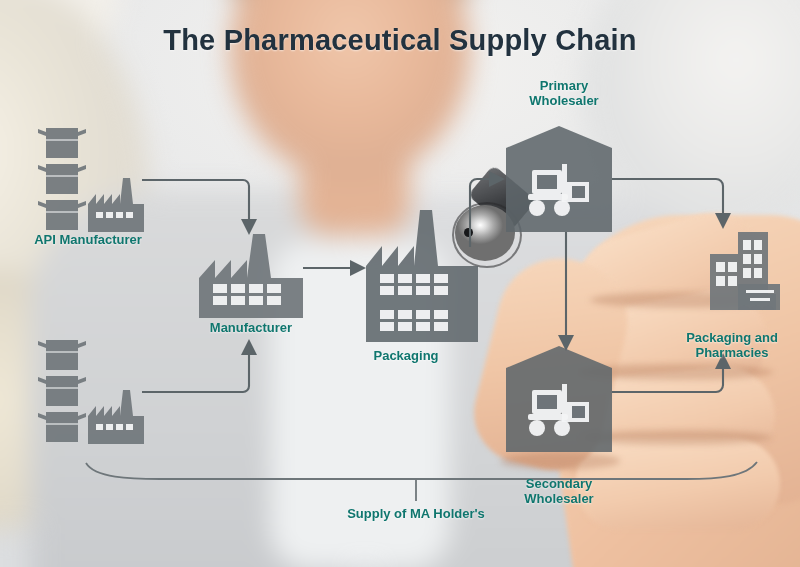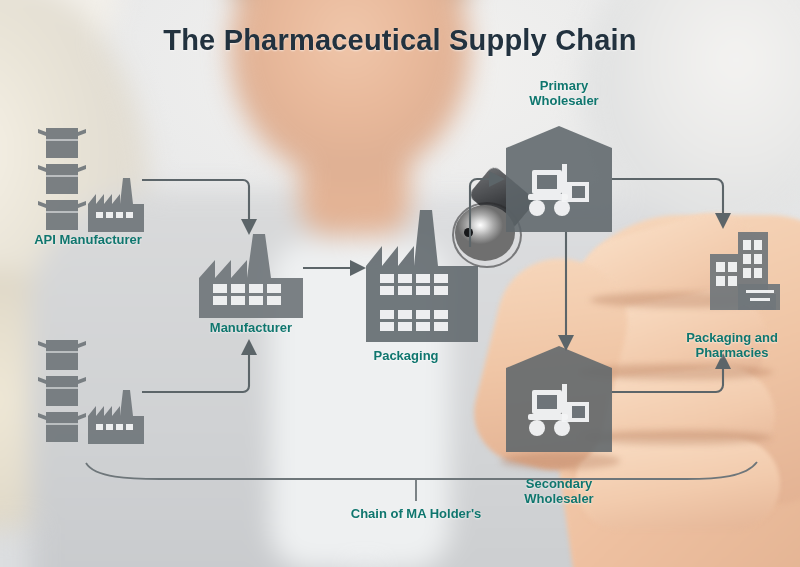--- a/index.html
+++ b/index.html
@@ -341,17 +341,17 @@
         </g>
         <path class="gray" d="M58 88 q6 -9 12 0 q6 -9 12 0 q6 -9 12 0 z"></path>
       </svg>
     </div>
     <div class="lbl" style="left:664px;top:330px;width:136px;">
       <span>Packaging and</span><br>
       <span>Pharmacies</span>
     </div>
 
     <div class="lbl" style="left:286px;top:505px;width:260px;line-height:1.35;">
-      <span>Chain of MA Holder's</span><br>
+      <span>Supply of MA Holder's</span><br>
     </div>
 
   </div>
 </div>
 
 </body></html>

